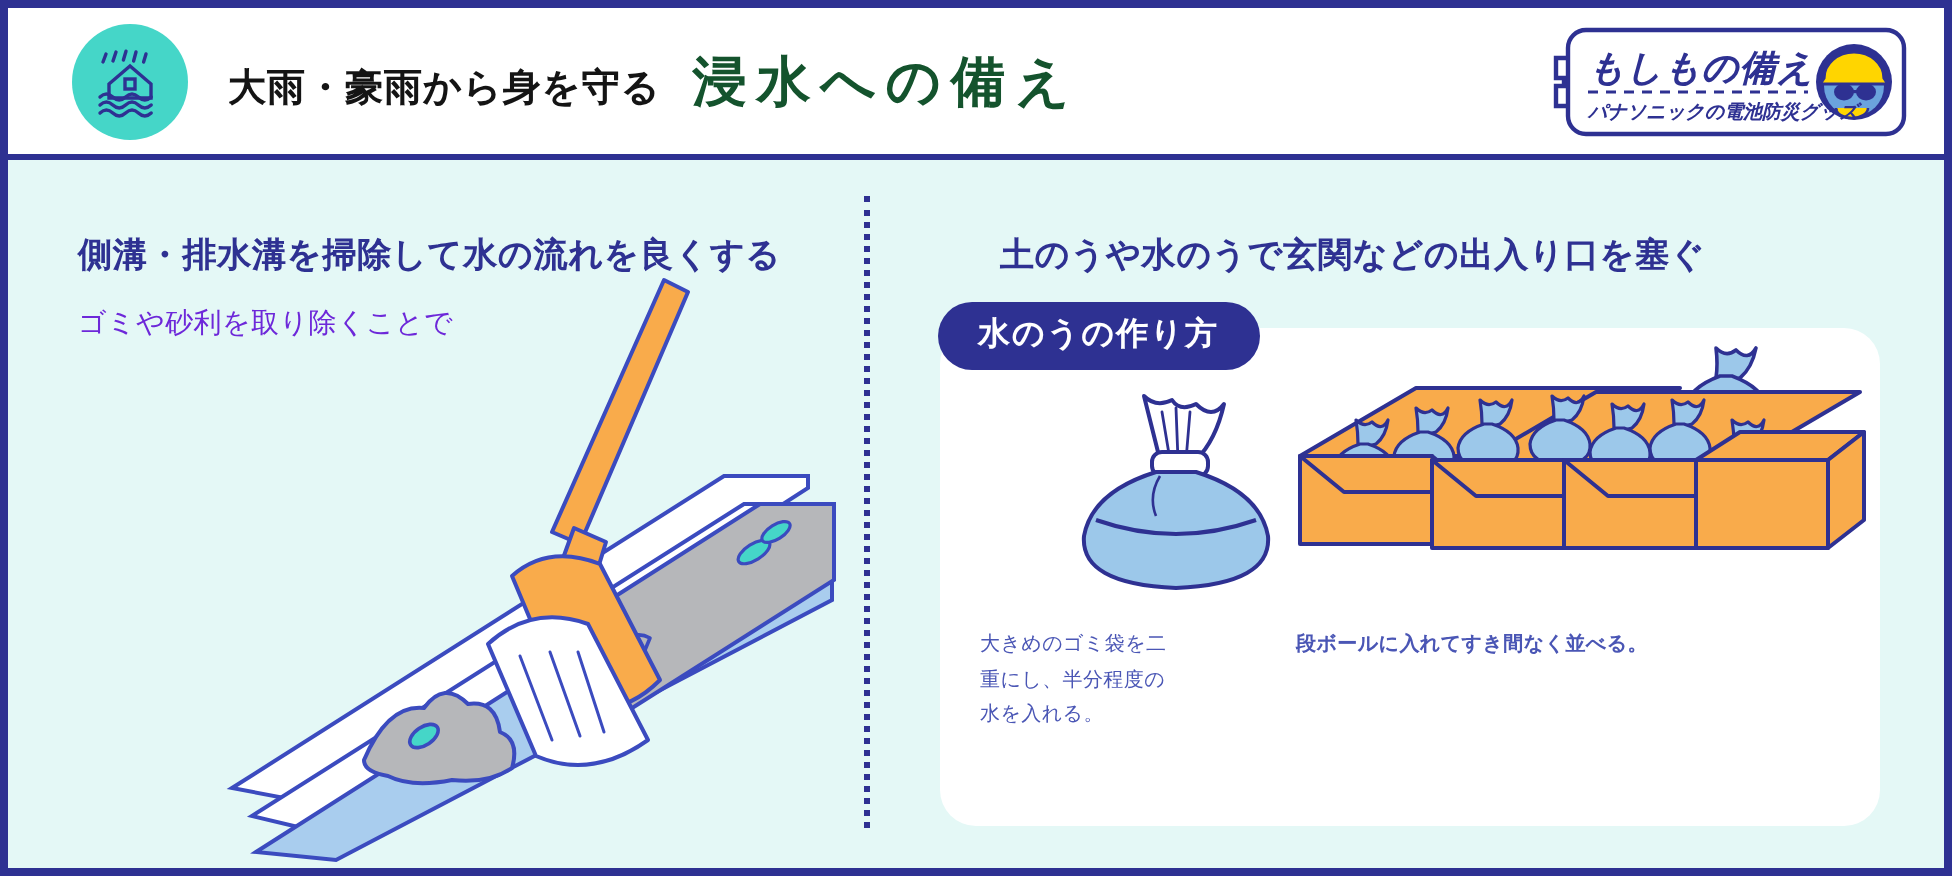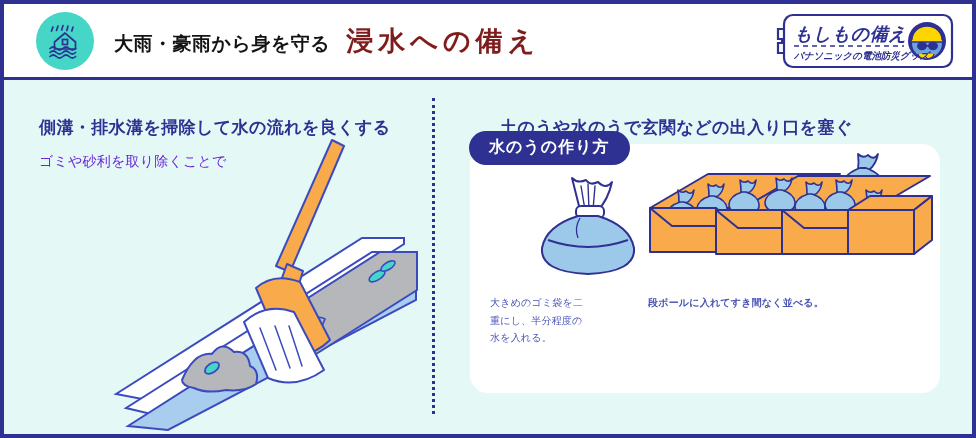--- a/index.html
+++ b/index.html
@@ -20,21 +20,21 @@
   }
   .hdr-icon{
     width:58px;height:58px;border-radius:50%;background:#45d6c8;
     margin-left:32px;flex:0 0 auto;display:flex;align-items:center;justify-content:center;
   }
   .hdr-title{margin-left:20px;display:flex;align-items:baseline;white-space:nowrap;}
   .hdr-sub{
     font-size:19px;font-weight:bold;color:#141414;letter-spacing:.5px;text-align:right;
   }
   .hdr-main{
-    font-size:27px;font-weight:bold;color:#7f1d1d;letter-spacing:5px;margin-left:16px;
+    font-size:27px;font-weight:bold;color:#14532d;letter-spacing:5px;margin-left:16px;
   }
   .logo{
     position:absolute;right:18px;top:9px;width:178px;height:56px;
   }
   
   .body-area{position:absolute;left:0;top:76px;width:796px;height:355px;}
   .divider{
     position:absolute;left:428px;top:18px;width:0;height:316px;
     border-left:3px dotted #2e3192;
   }
@@ -45,21 +45,21 @@
     font-size:17px;font-weight:bold;color:#2e3192;letter-spacing:.4px;
     white-space:nowrap;
   }
   .p-body{
     font-size:14px;color:#6d28d9;line-height:1.65;letter-spacing:.2px;
   }
   .left-head{position:absolute;left:35px;top:36px;}
   .left-text{position:absolute;left:35px;top:70px;}
   .right-head{position:absolute;left:41px;top:36px;margin-left:24px;}
   .card{
-    position:absolute;left:35px;top:64px;width:470px;height:249px;
+    position:absolute;left:35px;top:84px;width:470px;height:249px;
     background:#ffffff;border-radius:18px;
   }
   .badge{
     position:absolute;left:-1px;top:-13px;
     background:#2e3192;color:#ffffff;border-radius:18px;
     padding:6px 20px 7px;font-size:16px;font-weight:bold;letter-spacing:1px;
     white-space:nowrap;
   }
   .cap{
     position:absolute;font-size:10px;color:#4a56b5;line-height:1.75;letter-spacing:.2px;

